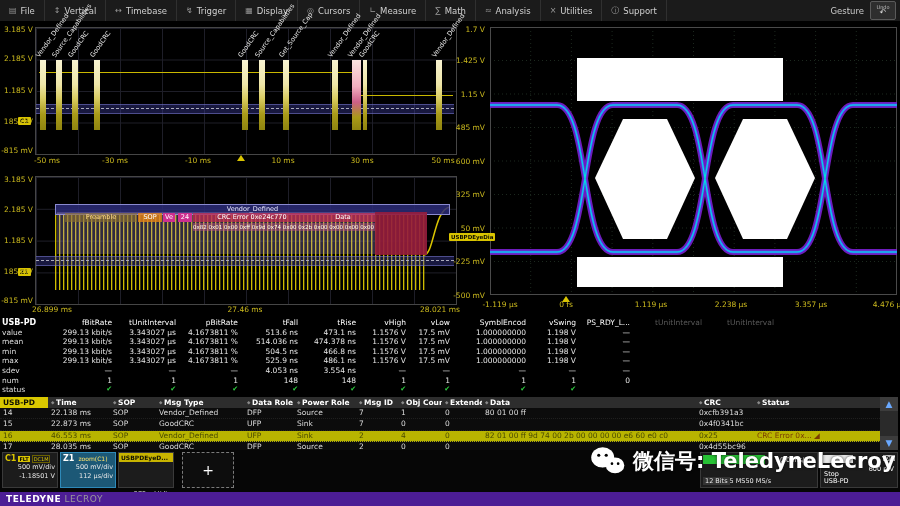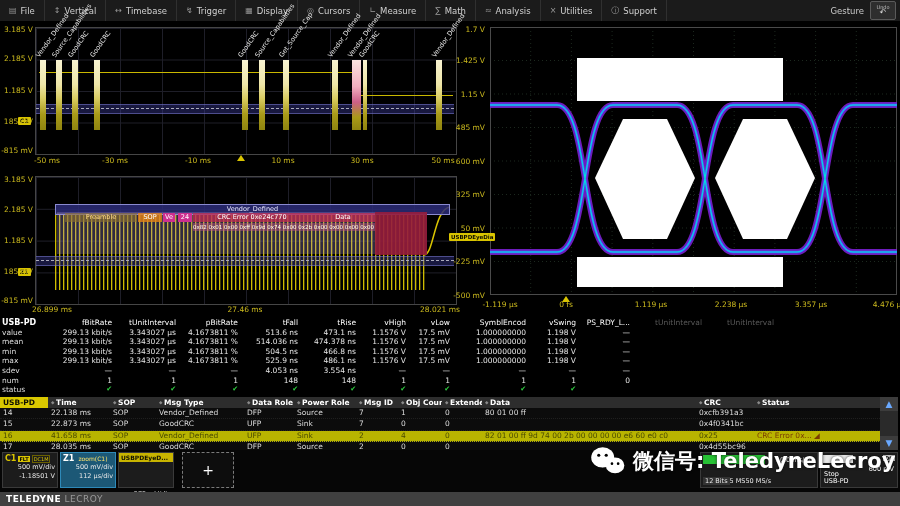--- a/index.html
+++ b/index.html
@@ -120,21 +120,21 @@
   #box-trg{left:820px;width:78px;}
   #trg-mini{position:absolute;left:2px;top:2px;width:30px;height:8px;background:#e6e6e6;}
   #trg-dc{position:absolute;right:2px;top:2px;background:#cfcfcf;color:#000;font-size:5px;font-weight:bold;padding:0 2px;}
   #trg-stop{position:absolute;left:3px;top:17px;color:#fff;}
   #trg-lvl{position:absolute;right:3px;top:12px;color:#fff;}
   #trg-type{position:absolute;left:3px;bottom:2px;color:#fff;}
   
   #wm{position:absolute;left:590px;top:446px;display:flex;align-items:center;gap:7px;z-index:30;}
   #wm-text{font-size:21px;font-weight:bold;color:#fff;text-shadow:0 0 3px rgba(0,0,0,.8);white-space:nowrap;}
   
-  #ft{position:absolute;left:0;top:492px;width:900px;height:14px;background:#404040;}
+  #ft{position:absolute;left:0;top:492px;width:900px;height:14px;background:#4c1d95;}
   #brand{position:absolute;left:6px;top:2px;font-size:9px;letter-spacing:.5px;}
   #brand .b1{color:#fff;font-weight:bold;}
   #brand .b2{color:#9a9a9a;}
   #datebar{position:absolute;right:0;top:0;width:210px;height:14px;background:#a2a2a2;
            color:#141414;font-size:8px;line-height:14px;text-align:right;padding-right:8px;box-sizing:border-box;}
 </style>
 </head>
 <body>
 
 <div id="stage">
@@ -524,21 +524,21 @@
           <span class="rc w5">Sink</span>
           <span class="rc w6">7</span>
           <span class="rc w7">0</span>
           <span class="rc w8">0</span>
           <span class="rc w9"></span>
           <span class="rc w10">0x4f0341bc</span>
           <span class="rc w11 st"></span>
         </div>
         <div class="prow hl">
           <span class="rc w0">16</span>
-          <span class="rc w1">41.658 ms</span>
+          <span class="rc w1">46.553 ms</span>
           <span class="rc w2">SOP</span>
           <span class="rc w3">Vendor_Defined</span>
           <span class="rc w4">UFP</span>
           <span class="rc w5">Sink</span>
           <span class="rc w6">2</span>
           <span class="rc w7">4</span>
           <span class="rc w8">0</span>
           <span class="rc w9">82 01 00 ff 9d 74 00 2b 00 00 00 00 e6 60 e0 c0</span>
           <span class="rc w10">0x25</span>
           <span class="rc w11 st">CRC Error 0x...  ◢</span>

